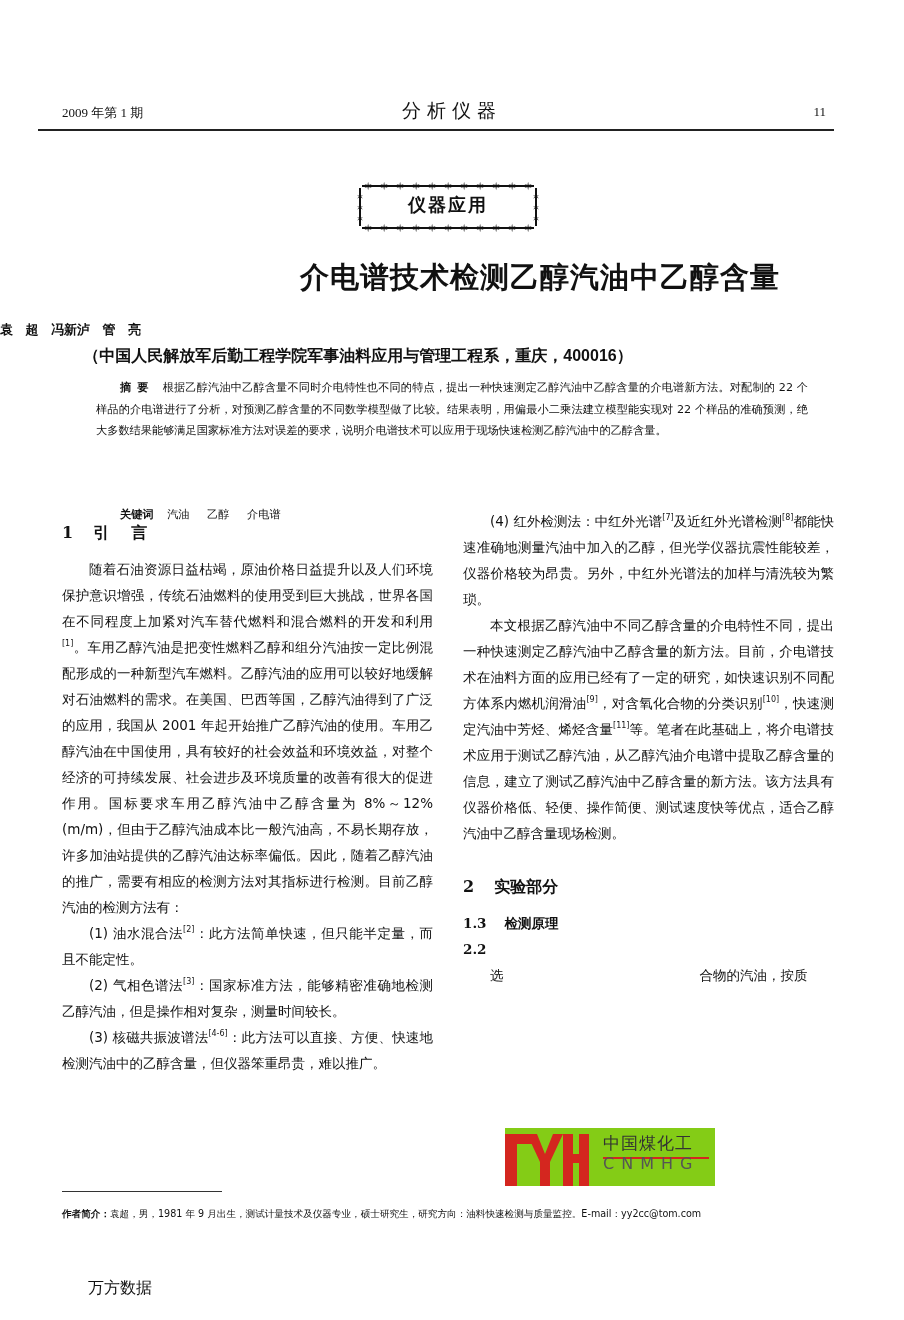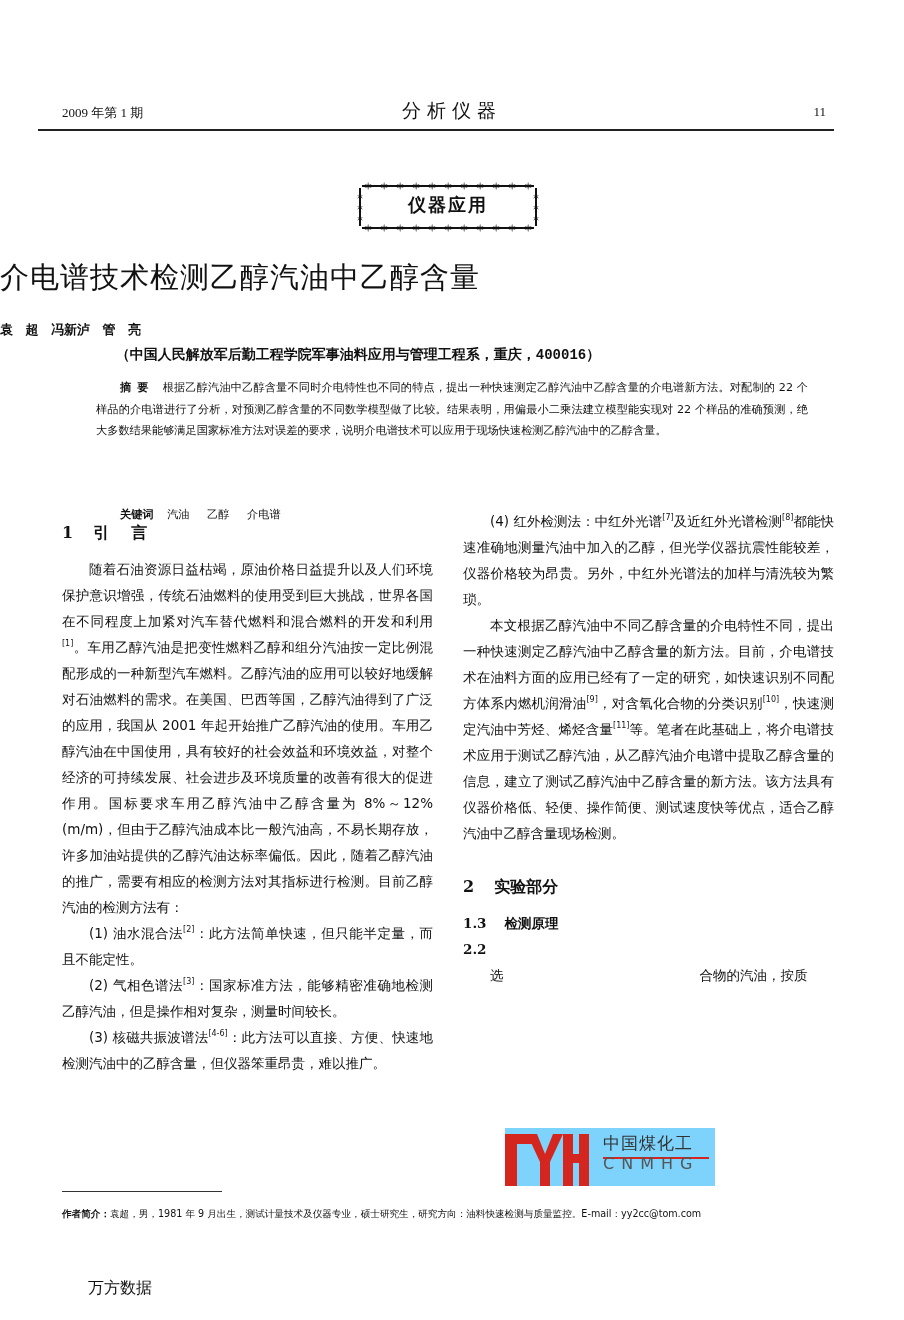--- a/index.html
+++ b/index.html
@@ -8,23 +8,23 @@
   .abs { position: absolute; }
   .hdr-left { left: 62px; top: 104px; font-size: 13px; font-family: "Liberation Serif", serif; }
   .hdr-center { left: 0; width: 904px; top: 98px; text-align: center; font-size: 19px; letter-spacing: 6px; font-family: "DejaVu Sans", sans-serif; }
   .hdr-right { right: 78px; top: 104px; font-size: 13px; font-family: "Liberation Serif", serif; }
   .hdr-rule { left: 38px; width: 796px; top: 129px; height: 2px; background: #222; }
 
   .section-box { left: 356px; top: 182px; width: 184px; height: 50px; }
   .section-box svg { position: absolute; left: 0; top: 0; }
   .section-box-label { position: absolute; left: 0; right: 0; top: 11px; text-align: center; font-size: 18px; font-weight: bold; letter-spacing: 2px; font-family: "DejaVu Sans", sans-serif; }
 
-  .title { left: 0; width: 780px; top: 258px; text-align: left; font-size: 29px; letter-spacing: 1px; font-family: "DejaVu Sans", sans-serif; font-weight: normal; }
+  .title { left: 0; width: 780px; top: 258px; text-align: right; font-size: 29px; letter-spacing: 1px; font-family: "DejaVu Sans", sans-serif; font-weight: bold; }
   .authors { left: 0; width: 904px; top: 321px; text-align: left; font-size: 13px; font-weight: bold; word-spacing: 8px; font-family: "DejaVu Sans", sans-serif; }
-  .affil { left: 0; width: 716px; top: 346px; text-align: center; font-size: 14px; font-weight: bold; font-family: Liberation Mono, monospace; }
+  .affil { left: 0; width: 716px; top: 346px; text-align: center; font-size: 16px; font-weight: bold; font-family: Liberation Sans, sans-serif; }
 
   .abstract { left: 96px; width: 712px; top: 377px; font-size: 11.2px; line-height: 21.5px; font-family: "DejaVu Sans", sans-serif; text-indent: 24px; text-align: justify; }
   .abstract b { margin-right: 8px; letter-spacing: 6px; }
   .keywords { left: 120px; top: 474px; font-size: 11.2px; font-family: "DejaVu Sans", sans-serif; margin-top: 33px; }
   .keywords b { margin-right: 10px; }
   .kw { margin-right: 14px; }
 
   .col { font-size: 13.5px; line-height: 26px; text-align: justify; font-family: "DejaVu Sans", sans-serif; }
   .col-left { left: 62px; width: 371px; top: 506px; }
   .col-right { left: 463px; width: 371px; top: 508px; }
@@ -35,21 +35,21 @@
   .h2 .num { margin-right: 18px; }
   .p { margin: 0; text-indent: 27px; }
   .p sup, .col sup { font-size: 8px; vertical-align: 6px; line-height: 0; }
   .gap { height: 14px; }
 
   .foot-rule { left: 62px; width: 160px; top: 1191px; height: 1px; background: #333; }
   .footnote { left: 62px; top: 1208px; font-size: 9.6px; font-family: "DejaVu Sans", sans-serif; white-space: nowrap; }
   .footnote b { font-weight: bold; }
   .wanfang { left: 88px; top: 1278px; font-size: 16px; font-family: "DejaVu Sans", sans-serif; }
 
-  .logo { left: 505px; top: 1128px; width: 210px; height: 58px; background: #7dd3fc; }
+  .logo { left: 505px; top: 1128px; width: 210px; height: 58px; background: #84cc16; }
   .logo-mark { position: absolute; left: 0; top: 0; width: 84px; height: 58px; }
   .logo-cn { position: absolute; left: 98px; top: 4px; font-size: 17px; color: #333; font-family: "DejaVu Sans", sans-serif; letter-spacing: 1px; }
   .logo-line { position: absolute; left: 98px; top: 29px; width: 106px; height: 2px; background: #d4261f; }
   .logo-en { position: absolute; left: 98px; top: 26px; font-size: 16px; color: #555; letter-spacing: 7px; font-family: "DejaVu Sans", sans-serif; }
 </style>
 </head>
 <body>
 
 <div class="abs hdr-left">2009 年第 1 期</div>
 <div class="abs hdr-center">分析仪器</div>

